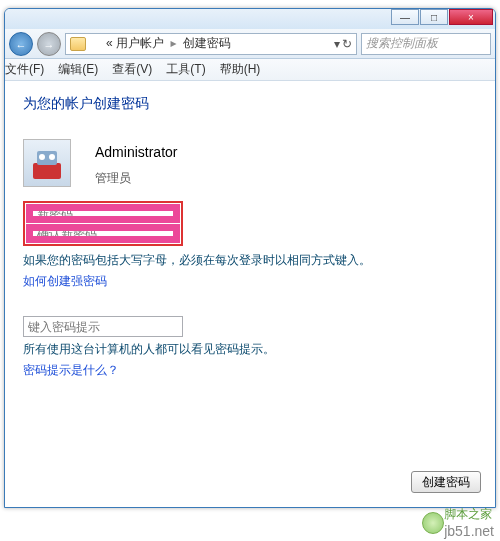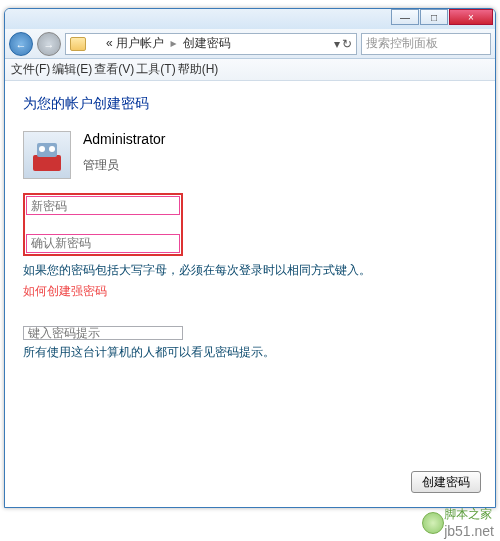--- a/index.html
+++ b/index.html
@@ -8,34 +8,34 @@
 .titlebar{height:20px;background:linear-gradient(#e8f1fa,#d5e6f6);border-radius:5px 5px 0 0;display:flex;justify-content:flex-end;align-items:flex-start;padding-right:2px}
 .winbtn{width:28px;height:16px;margin-left:1px;border:1px solid #7a9cc0;background:linear-gradient(#f5faff,#dde9f5);display:flex;align-items:center;justify-content:center;font-size:10px;color:#333}
 .winbtn.close{width:44px;background:linear-gradient(#e68,#c23);color:#fff;border-color:#a13}
 .navbar{height:30px;background:linear-gradient(#f4f8fc,#e2ecf6);border-bottom:1px solid #b8ccdf;display:flex;align-items:center;padding:0 4px;gap:4px}
 .navbtn{width:24px;height:24px;border-radius:50%;background:radial-gradient(#7fb8e8,#3a7ab8);border:1px solid #2a6aa8;display:flex;align-items:center;justify-content:center;color:#fff;font-size:11px}
 .navbtn.fwd{background:radial-gradient(#d0d8e0,#a0a8b0);border-color:#888}
 .addr{flex:1;height:22px;border:1px solid #a0b4c8;background:#fff;display:flex;align-items:center;padding:0 4px;gap:20px}
 .folder-ico{width:16px;height:14px;background:linear-gradient(#ffe9a8,#f4c968);border:1px solid #c9a348;border-radius:2px}
 .bc{color:#333}.bc .sep{color:#888;margin:0 3px}
 .addr-end{margin-left:auto;display:flex;gap:2px;color:#555}
-.search{width:130px;height:22px;border:1px solid #a0b4c8;background:#fff;display:flex;align-items:center;padding:0 4px;color:#999;}
-.menubar{height:22px;background:linear-gradient(#f8fafd,#eef3f8);border-bottom:1px solid #d0dce8;display:flex;align-items:center;padding:0 6px;gap:2px;color:#333}
+.search{width:130px;height:22px;border:1px solid #a0b4c8;background:#fff;display:flex;align-items:center;padding:0 4px;color:#999;font-style:italic}
+.menubar{height:22px;background:linear-gradient(#f8fafd,#eef3f8);border-bottom:1px solid #d0dce8;display:flex;align-items:center;padding:0 0;gap:14px;color:#333}
 .menubar span{cursor:default}
 .content{padding:14px 18px}
-h1{font-size:14px;color:#003399;font-weight:normal;margin-bottom:18px}
-.user-row{display:flex;align-items:flex-start;gap:12px;margin-bottom:14px}
+h1{font-size:14px;color:#003399;font-weight:normal;margin-bottom:26px}
+.user-row{display:flex;align-items:flex-end;gap:24px;margin-bottom:14px}
 .avatar{width:48px;height:48px;border:1px solid #bbb;background:linear-gradient(#e8f0f8,#c8d8e8);display:flex;align-items:center;justify-content:center}
 .avatar svg{width:40px;height:40px}
 .uname{font-size:14px;color:#000}.urole{font-size:12px;color:#555;margin-top:10px}
 .hl{border:2px solid #d33;padding:1px;width:160px;margin-bottom:6px}
-.pw-input{width:100%;height:19px;border:1px solid #ec4899;padding:0 4px;color:#888;background:#fff}
-.hint-input{width:160px;height:14px;border:1px solid #abadb3;padding:0 4px;color:#888;margin-bottom:4px}
+.pw-input{width:100%;height:19px;border:7px solid #ec4899;padding:0 4px;color:#888;background:#fff}
+.hint-input{width:160px;height:21px;border:1px solid #abadb3;padding:0 4px;color:#888;margin-bottom:4px}
 .note{color:#0c4a6e;margin-bottom:4px}
-.link{color:#ef4444;cursor:pointer;margin-bottom:16px;display:inline-block}
+.link{color:#1d4ed8;cursor:pointer;margin-bottom:16px;display:inline-block}
 .actions{position:absolute;right:14px;bottom:14px;display:flex;gap:8px}
 .btn{min-width:68px;height:22px;border:1px solid #8a8a8a;background:linear-gradient(#fdfdfd,#e3e3e3);border-radius:3px;padding:0 10px;color:#000}
 .watermark{position:absolute;right:6px;bottom:2px;display:flex;align-items:center;color:#5a9c3a;font-size:14px}
 .watermark .logo{width:22px;height:22px;border-radius:50%;background:radial-gradient(#d4f0b8,#8fc96a);border:1px solid #7ab050}
 </style>
 </head>
 <body>
 
 <div class="window">
   <div class="titlebar">
@@ -84,29 +84,30 @@
           </svg>
       </div>
       <div>
         <div class="uname">Administrator</div>
         <div class="urole">管理员</div>
       </div>
     </div>
 
     <div class="hl">
       <input class="pw-input" placeholder="新密码" style="">
-      <input class="pw-input" style="margin-top: 19px; font-family: Liberation Mono, monospace;" placeholder="确认新密码">
+      <input class="pw-input" style="margin-top: 1px;" placeholder="确认新密码">
     </div>
 
     <div class="note">如果您的密码包括大写字母，必须在每次登录时以相同方式键入。</div>
     <div class="link">如何创建强密码</div>
 
     <div style="height:10px"></div>
     <input class="hint-input" placeholder="键入密码提示" style="">
     <div class="note">所有使用这台计算机的人都可以看见密码提示。</div>
+    <div class="link">密码提示是什么？</div>
   </div>
 
   <div class="actions">
     <button class="btn">创建密码</button>
   </div>
 </div>
 
 <div class="watermark">
   <div class="logo"></div>
   <div>

